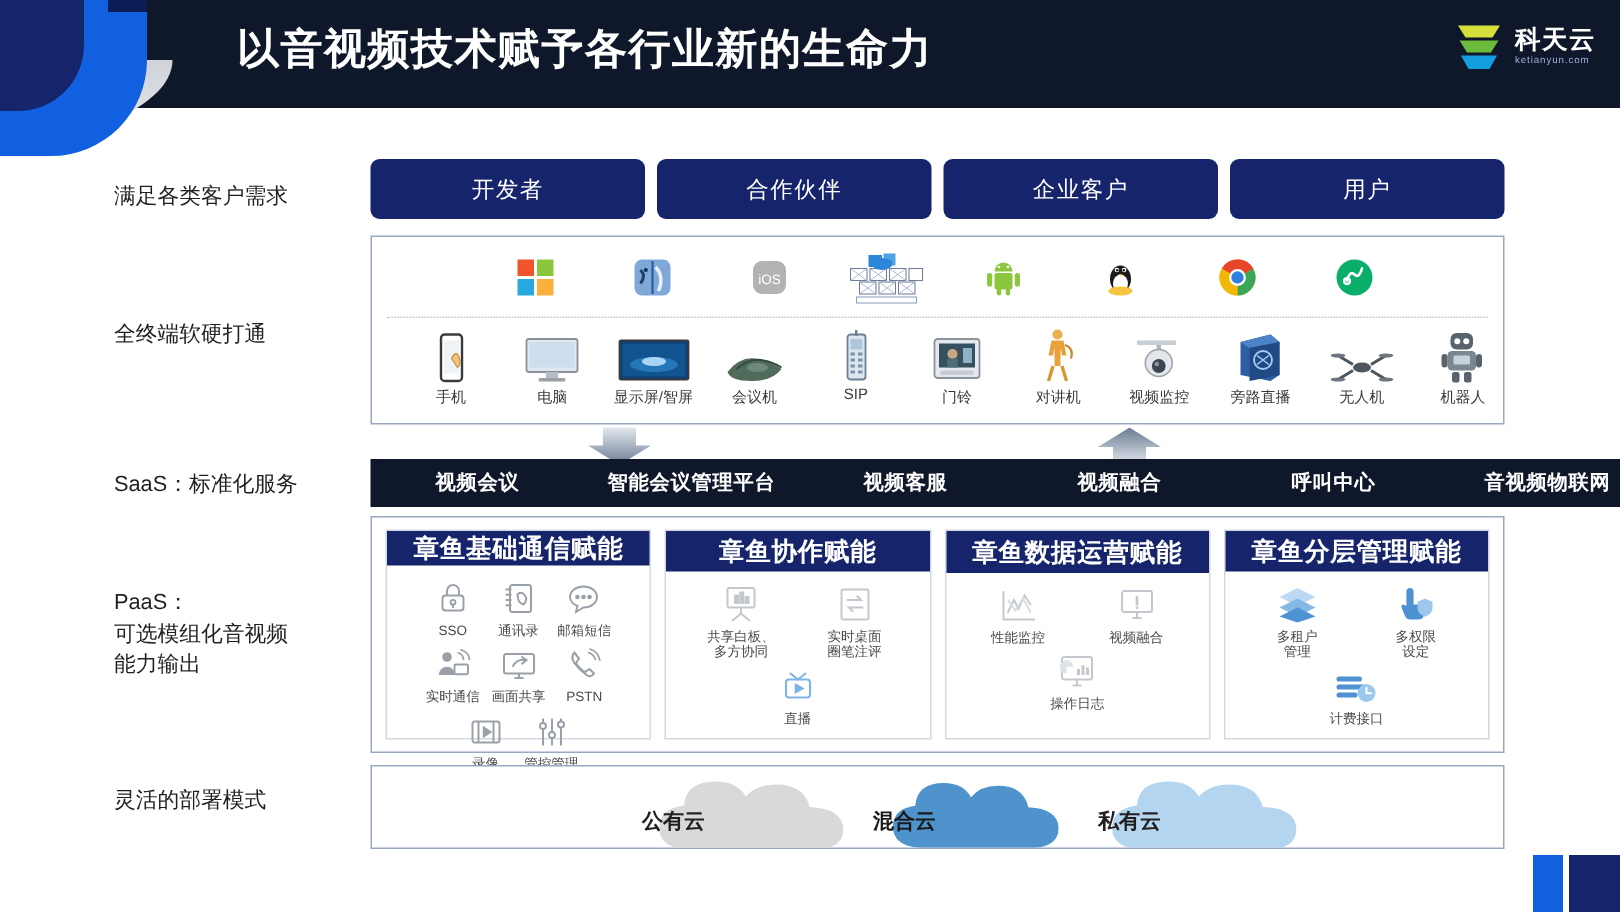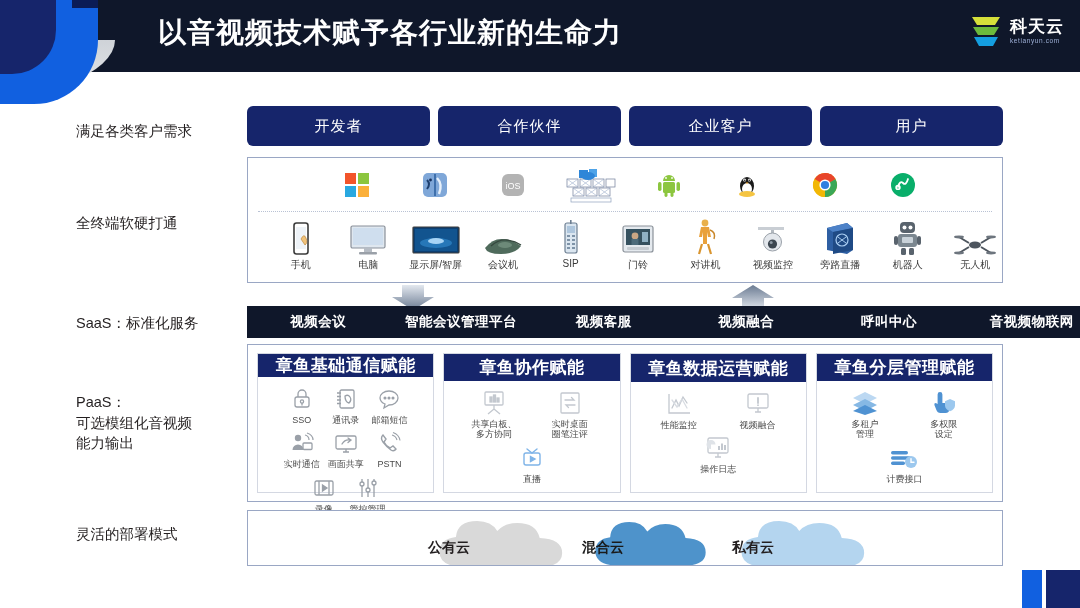--- a/index.html
+++ b/index.html
@@ -463,46 +463,46 @@
           <path d="M4 8 L24 3 L30 8 L10 12 Z" fill="#4d82c8"></path>
           <path d="M10 12 L30 8 L30 30 L10 34 Z" fill="#1f4a85"></path>
           <circle cx="19" cy="20" r="6" fill="none" stroke="#a9cdf2" stroke-width="1.2"></circle>
           <path d="M15 17 L23 23 M23 17 L15 23" stroke="#a9cdf2" stroke-width="1"></path>
         </svg>
       </div>
       <div class="device-name">旁路直播</div>
     </div>
     <div class="device-item">
       <div class="device-ico">
+        <svg width="42" height="24" viewBox="0 0 42 24">
+          <ellipse cx="21" cy="13" rx="6" ry="3.4" fill="#4d555e"></ellipse>
+          <path d="M15 11 L5 5 M27 11 L37 5 M15 15 L5 21 M27 15 L37 21" stroke="#4d555e" stroke-width="2"></path>
+          <ellipse cx="5" cy="5" rx="5" ry="1.4" fill="#6d757e"></ellipse>
+          <ellipse cx="37" cy="5" rx="5" ry="1.4" fill="#6d757e"></ellipse>
+          <ellipse cx="5" cy="21" rx="5" ry="1.4" fill="#6d757e"></ellipse>
+          <ellipse cx="37" cy="21" rx="5" ry="1.4" fill="#6d757e"></ellipse>
+        </svg>
+      </div>
+      <div class="device-name">无人机</div>
+    </div>
+    <div class="device-item">
+      <div class="device-ico">
         <svg width="32" height="36" viewBox="0 0 32 36">
           <rect x="8" y="2" width="15" height="11" rx="4" fill="#59636d"></rect>
           <circle cx="12.5" cy="7.5" r="2" fill="#ffffff"></circle>
           <circle cx="18.5" cy="7.5" r="2" fill="#ffffff"></circle>
           <rect x="6" y="14" width="19" height="13" rx="3" fill="#7b8790"></rect>
           <rect x="10" y="17" width="11" height="6" rx="1" fill="#c9d2d9"></rect>
           <rect x="2" y="16" width="4" height="9" rx="2" fill="#59636d"></rect>
           <rect x="25" y="16" width="4" height="9" rx="2" fill="#59636d"></rect>
           <rect x="9" y="28" width="5" height="7" rx="1.5" fill="#59636d"></rect>
           <rect x="17" y="28" width="5" height="7" rx="1.5" fill="#59636d"></rect>
         </svg>
       </div>
       <div class="device-name">机器人</div>
-    </div>
-    <div class="device-item">
-      <div class="device-ico">
-        <svg width="42" height="24" viewBox="0 0 42 24">
-          <ellipse cx="21" cy="13" rx="6" ry="3.4" fill="#4d555e"></ellipse>
-          <path d="M15 11 L5 5 M27 11 L37 5 M15 15 L5 21 M27 15 L37 21" stroke="#4d555e" stroke-width="2"></path>
-          <ellipse cx="5" cy="5" rx="5" ry="1.4" fill="#6d757e"></ellipse>
-          <ellipse cx="37" cy="5" rx="5" ry="1.4" fill="#6d757e"></ellipse>
-          <ellipse cx="5" cy="21" rx="5" ry="1.4" fill="#6d757e"></ellipse>
-          <ellipse cx="37" cy="21" rx="5" ry="1.4" fill="#6d757e"></ellipse>
-        </svg>
-      </div>
-      <div class="device-name">无人机</div>
     </div>
   </div>
 </div>
 
 <div class="arrow arrow-down">
   <svg width="46" height="26" viewBox="0 0 46 26">
     <defs>
         <linearGradient id="gd" x1="0" y1="0" x2="0" y2="1">
       <stop offset="0%" stop-color="#e3e8ef"></stop>
           <stop offset="100%" stop-color="#6b7b92"></stop>

